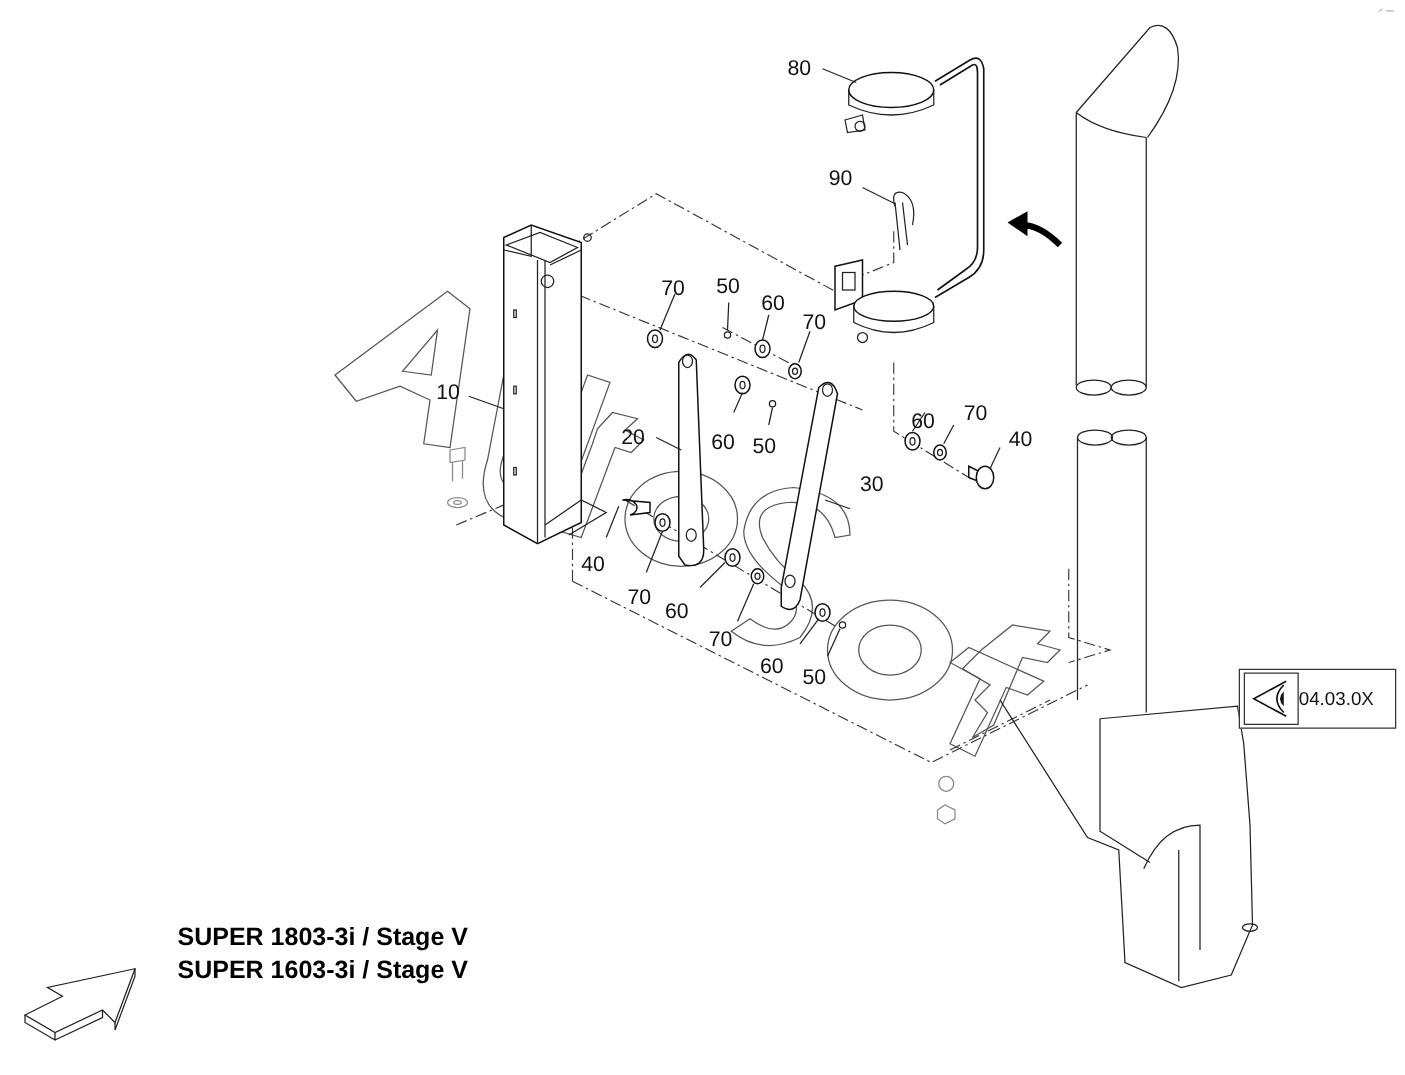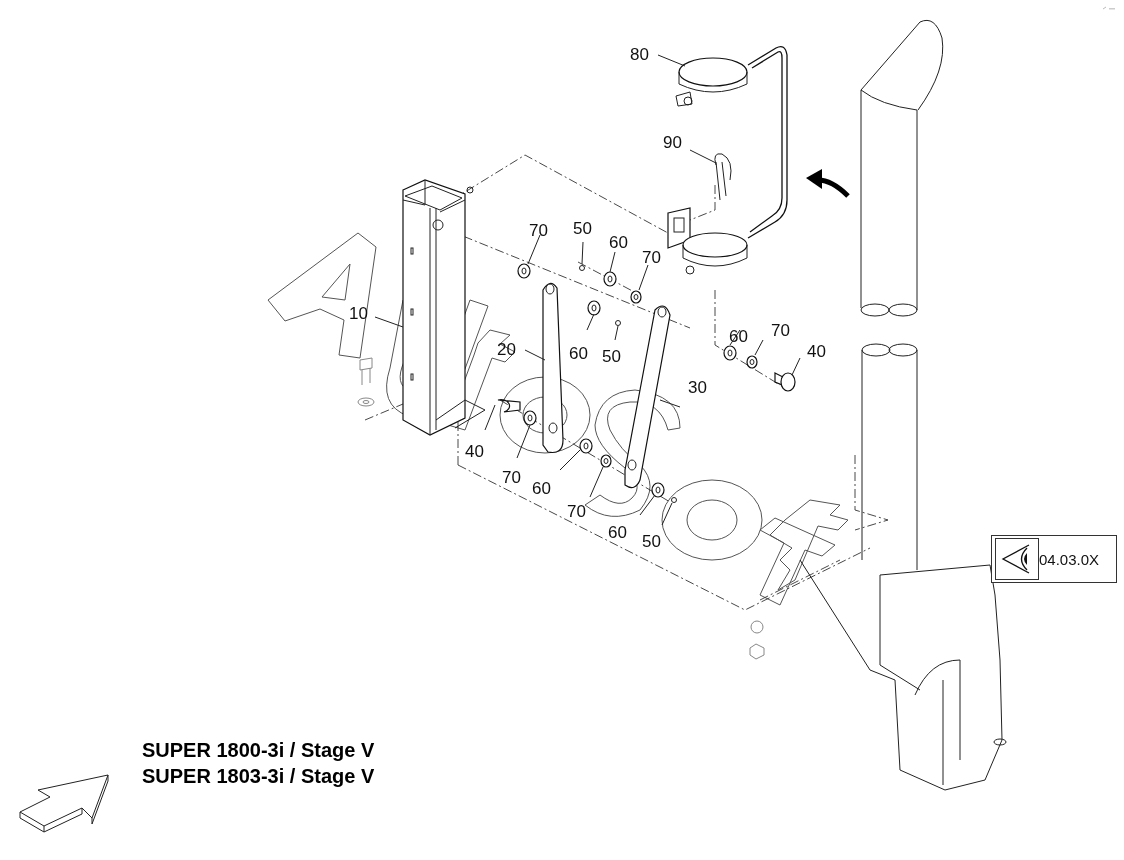--- a/index.html
+++ b/index.html
@@ -212,22 +212,22 @@
     <path class="thin" d="M20,812 L20,818 L44,832 L44,826 M44,832 L82,814 L82,808 M92,818 L92,824 L108,781 L108,775"></path>
   </g>
 </svg>
 
 <svg id="corner-mark" viewBox="0 0 14 6">
   <path d="M1,4 L4,2" stroke="#bbb" stroke-width="1" fill="none"></path>
   <rect x="7" y="3" width="6" height="1.5" fill="#ccc"></rect>
 </svg>
 
 <div id="model-list">
-  <div class="model-line">SUPER 1800-3i / Stage V</div>
   <div class="model-line">SUPER 1803-3i / Stage V</div>
+  <div class="model-line">SUPER 1603-3i / Stage V</div>
 </div>
 
 <div id="ref-box">
   <div id="ref-eye">
     <svg width="36" height="34" viewBox="0 0 36 34">
       <path d="M30,3 L4,17 L30,31" fill="none" stroke="#111" stroke-width="1.3"></path>
       <path d="M28,6 Q17,17 28,28" fill="none" stroke="#111" stroke-width="1.3"></path>
       <path d="M28,11 Q22,17 28,23 Z" fill="#111"></path>
     </svg>
   </div>

